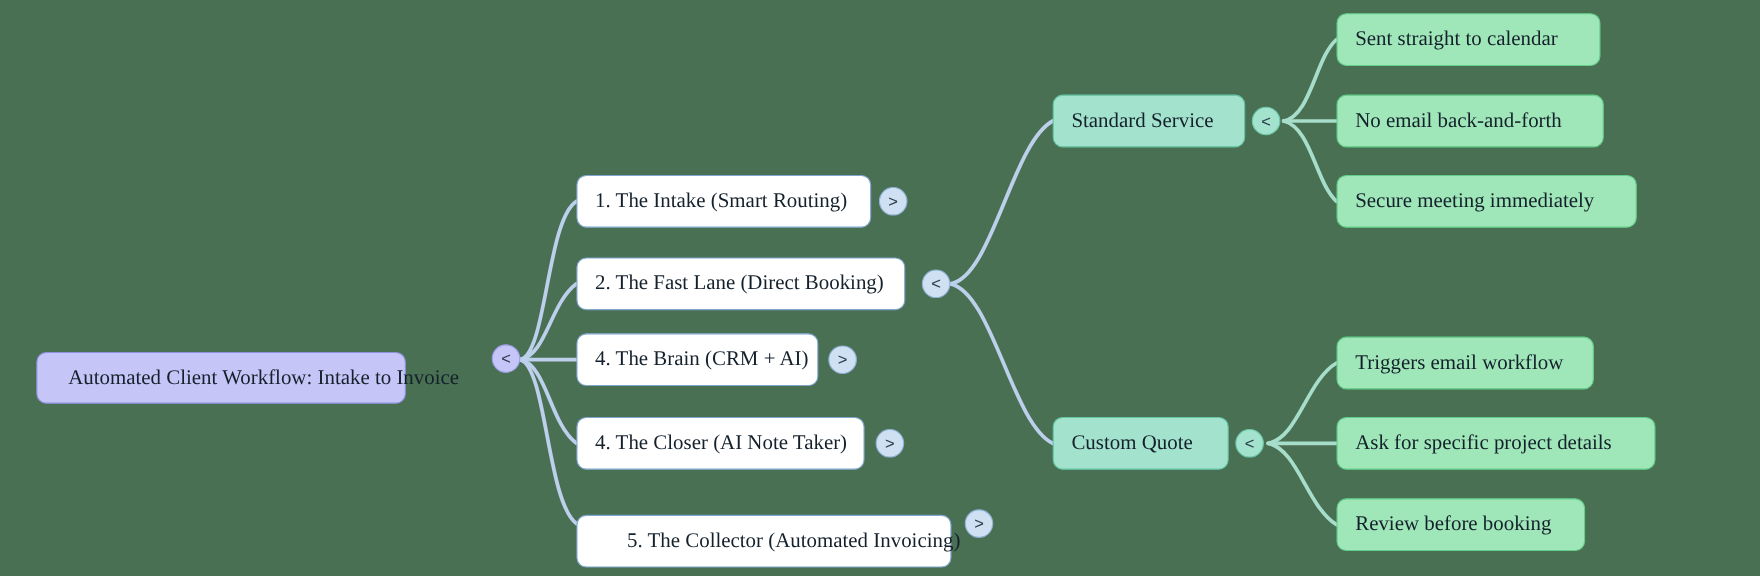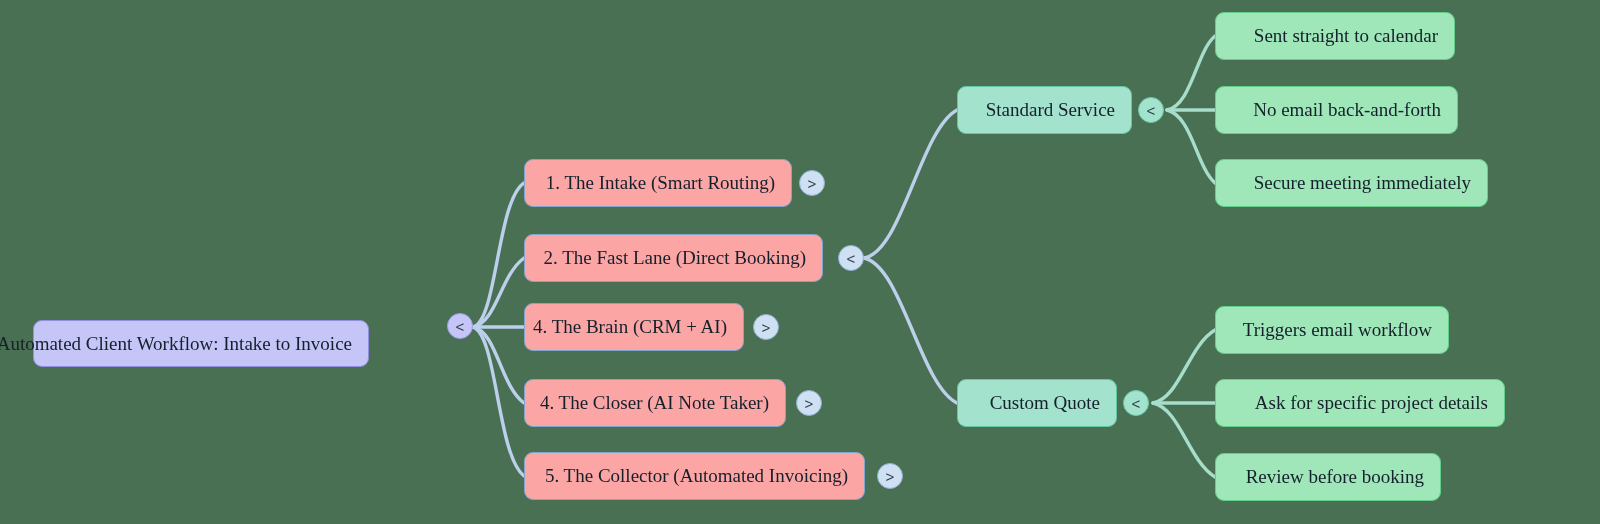--- a/index.html
+++ b/index.html
@@ -29,28 +29,27 @@
     display: flex;
     align-items: center;
     border-radius: 9px;
     border-width: 1px;
     border-style: solid;
     padding: 0 16px;
     font-size: 19px;
     line-height: 1.15;
     color: #14202b;
     white-space: nowrap;
-    justify-content: flex-end;
   }
   .node-root {
     background: #c5c6f7;
     border-color: #8f90e0;
   }
   .node-branch {
-    background: #fca5a5;
+    background: #ffffff;
     border-color: #7ea6cf;
   }
   .node-teal {
     background: #a3e2cd;
     border-color: #63c7a6;
   }
   .node-leaf {
     background: #9fe6b8;
     border-color: #63cf8a;
   }
@@ -138,21 +137,21 @@
     <span>&gt;</span>
   </div>
 
   <div class="node node-branch" style="left:524px; top:379px; width:262px; height:48px;">
     <span>4. The Closer (AI Note Taker)</span>
   </div>
   <div class="toggle toggle-branch" style="left:796px; top:390px;">
     <span>&gt;</span>
   </div>
 
-  <div class="node node-branch" style="left:524px; top:452px; width:341px; height:48px;padding-left:45px;">
+  <div class="node node-branch" style="left:524px; top:468px; width:341px; height:48px;padding-left:45px;">
     <span>5. The Collector (Automated Invoicing)</span>
   </div>
   <div class="toggle toggle-branch" style="left:877px; top:463px;">
     <span>&gt;</span>
   </div>
 
   <div class="node node-teal" style="left:957px; top:86px; width:175px; height:48px;font-family:Liberation Serif, serif;">
     <span>Standard Service</span>
   </div>
   <div class="toggle toggle-teal" style="left:1138px; top:97px;">

